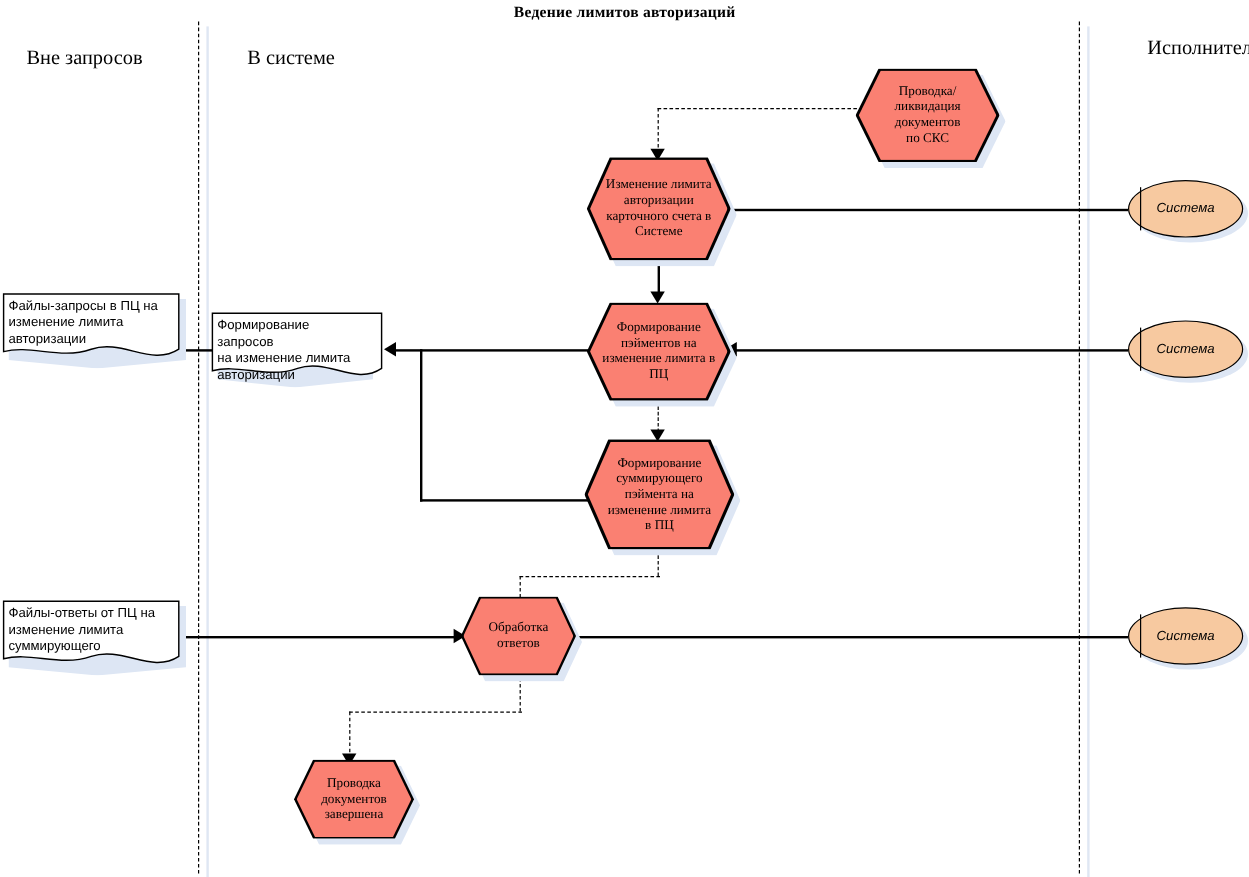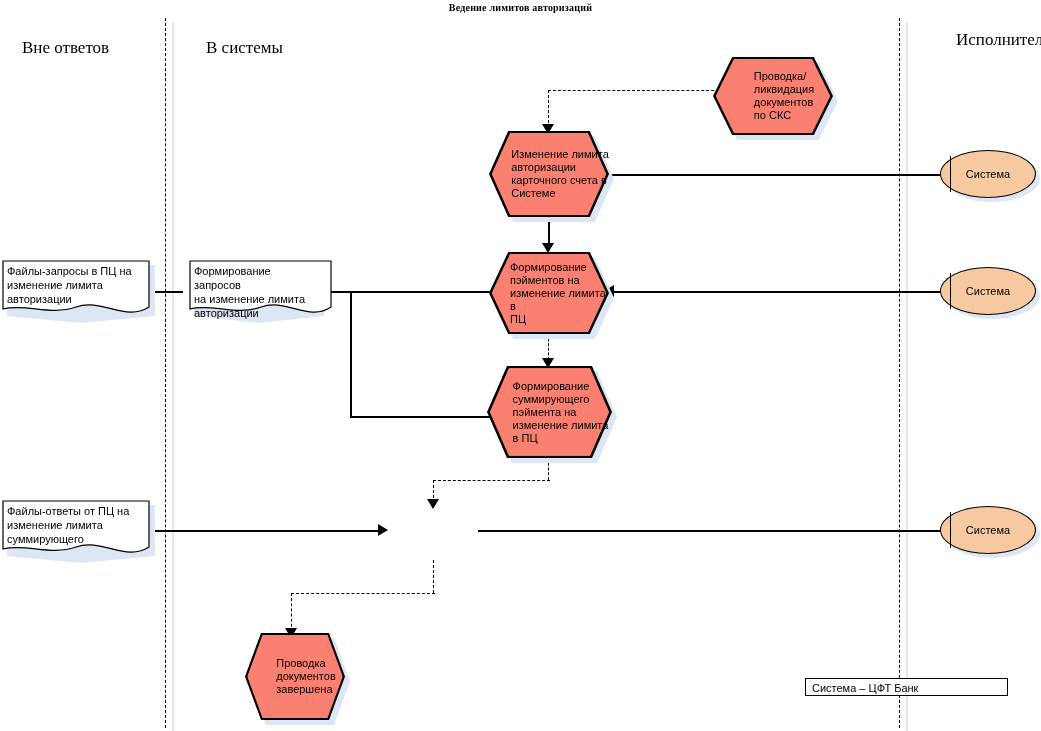--- a/index.html
+++ b/index.html
@@ -9,51 +9,51 @@
   .canvas{position:absolute;left:0;top:0;width:1041px;height:731px;}
 
   
   .lane-line{position:absolute;top:18px;height:710px;width:0;
              border-left:1.5px dashed #000;}
   .lane-shadow{position:absolute;top:22px;height:710px;width:0;
                border-left:2px solid #dfe7f3;}
 
   
   .diagram-title{position:absolute;left:0;top:2px;width:1041px;text-align:center;
-                 font-family:"Liberation Serif",serif;font-weight:bold;font-size:10px;
+                 font-family:"Liberation Serif",serif;font-weight:bold;font-size:13px;
                  letter-spacing:.2px;}
   .lane-header{position:absolute;font-family:"Liberation Serif",serif;
                font-size:17px;white-space:nowrap;}
 
   
   .hex{position:absolute;box-sizing:border-box;}
   .hex .shadow,.hex .body{position:absolute;left:0;top:0;width:100%;height:100%;
       -webkit-clip-path:polygon(16% 0,84% 0,100% 50%,84% 100%,16% 100%,0 50%);
       clip-path:polygon(16% 0,84% 0,100% 50%,84% 100%,16% 100%,0 50%);}
   .hex .shadow{transform:translate(5px,5px);background:#dde6f4;}
   .hex .body{background:#000;}
   .hex .inner{position:absolute;left:0;top:0;width:100%;height:100%;
       -webkit-clip-path:polygon(16% 0,84% 0,100% 50%,84% 100%,16% 100%,0 50%);
       clip-path:polygon(16% 0,84% 0,100% 50%,84% 100%,16% 100%,0 50%);
       transform:scale(.955);background:#fa8072;}
-  .hex .label{position:absolute;left:11px;top:0;width:100%;height:100%;
-      display:flex;align-items:center;justify-content:center;
+  .hex .label{position:absolute;left:0;top:0;width:100%;height:100%;
+      display:flex;align-items:center;justify-content:center;text-align:center;
       font-size:11px;line-height:13px;padding:0 10px;box-sizing:border-box;
-      white-space:pre-line;}
+      white-space:pre-line;font-family:Liberation Serif, serif;}
 
   
   .doc{position:absolute;}
   .doc .dshadow{position:absolute;left:5px;top:5px;width:100%;height:100%;
        background:#dde6f4;-webkit-clip-path:var(--docclip);clip-path:var(--docclip);}
   .doc svg{position:absolute;left:0;top:0;overflow:visible;}
   .doc .dlabel{position:absolute;left:5px;top:4px;right:5px;
        font-size:11px;line-height:14px;white-space:pre-line;}
 
   
-  .actor{position:absolute;}
+  .actor{position:absolute;font-style:italic;}
   .actor .ashadow{position:absolute;left:4px;top:4px;width:100%;height:100%;
         border-radius:50%;background:#dde6f4;}
   .actor .abody{position:absolute;left:0;top:0;width:100%;height:100%;
         border-radius:50%;background:#f7c9a0;border:1px solid #000;box-sizing:border-box;}
   .actor .abar{position:absolute;left:10px;top:6px;bottom:6px;width:0;
         border-left:1px solid #000;}
   .actor .alabel{position:absolute;left:0;top:0;width:100%;height:100%;
         display:flex;align-items:center;justify-content:center;font-size:11px;}
 
   
@@ -79,22 +79,22 @@
 
 <div class="canvas">
 
   <div class="diagram-title">Ведение лимитов авторизаций</div>
 
   <div class="lane-line" style="left:165px"></div>
   <div class="lane-shadow" style="left:172px"></div>
   <div class="lane-line" style="left:899px"></div>
   <div class="lane-shadow" style="left:906px"></div>
 
-  <div class="lane-header" style="left:22px;top:38px">Вне ответов</div>
-  <div class="lane-header" style="left:206px;top:38px">В системы</div>
+  <div class="lane-header" style="left:22px;top:38px">Вне запросов</div>
+  <div class="lane-header" style="left:206px;top:38px">В системе</div>
   <div class="lane-header" style="left:956px;top:30px">Исполнитель</div>
 
   <div class="dh" style="left:548px;top:90px;width:176px"></div>
   <div class="dv" style="left:548px;top:90px;height:38px"></div>
   <div class="arrow arr-down" style="left:542px;top:124px"></div>
 
   <div class="ln h" style="left:608px;top:174px;width:332px"></div>
 
   <div class="ln v" style="left:548px;top:216px;height:30px"></div>
   <div class="arrow arr-down" style="left:542px;top:243px"></div>
@@ -167,42 +167,50 @@
     <div class="body">
         <div class="inner"></div>
       </div>
     <div class="label">Формирование
 суммирующего
 пэймента на
 изменение лимита
 в ПЦ</div>
   </div>
 
-
-  <div class="hex" style="left:245px;top:633px;width:100px;height:87px">
+  <div class="hex" style="left:384px;top:497px;width:96px;height:66px">
+    <div class="shadow"></div>
+    <div class="body">
+        <div class="inner"></div>
+      </div>
+    <div class="label">Обработка
+ответов</div>
+  </div>
+
+  <div class="hex" style="left:245px;top:633px;width:100px;height:66px">
     <div class="shadow"></div>
     <div class="body">
         <div class="inner"></div>
       </div>
     <div class="label">Проводка
 документов
 завершена</div>
   </div>
 
-  <div class="doc" style="left:2px;top:260px;width:148px;height:58px">
+  <div class="doc" style="left:2px;top:244px;width:148px;height:58px">
     <div class="dshadow" style="--docclip:polygon(0 0,100% 0,100% 88%,50% 100%,0 88%)"></div>
     <svg width="148" height="58" viewBox="0 0 148 58">
       <path d="M1,1 L147,1 L147,47 C124,62 100,38 74,47 C48,56 24,43 1,49 Z" fill="#ffffff" stroke="#000000" stroke-width="1.2"></path>
     </svg>
     <div class="dlabel">Файлы-запросы в ПЦ на
 изменение лимита
 авторизации</div>
   </div>
 
-  <div class="doc" style="left:189px;top:260px;width:130px;height:58px">
+  <div class="doc" style="left:176px;top:260px;width:130px;height:58px">
     <div class="dshadow" style="--docclip:polygon(0 0,100% 0,100% 88%,50% 100%,0 88%)"></div>
     <svg width="143" height="58" viewBox="0 0 143 58">
       <path d="M1,1 L142,1 L142,47 C120,62 97,38 72,47 C47,56 23,43 1,49 Z" fill="#ffffff" stroke="#000000" stroke-width="1.2"></path>
     </svg>
     <div class="dlabel">Формирование запросов
 на изменение лимита
 авторизации</div>
   </div>
 
   <div class="doc" style="left:2px;top:500px;width:148px;height:58px">
@@ -229,15 +237,14 @@
     <div class="alabel">Система</div>
   </div>
 
   <div class="actor" style="left:940px;top:506px;width:96px;height:48px">
     <div class="ashadow"></div>
     <div class="abody"></div>
     <div class="abar"></div>
     <div class="alabel">Система</div>
   </div>
 
-  <div class="legend" style="left:805px;top:678px;width:203px;height:18px">Система – ЦФТ Банк</div>
 
 </div>
 
 </body></html>

